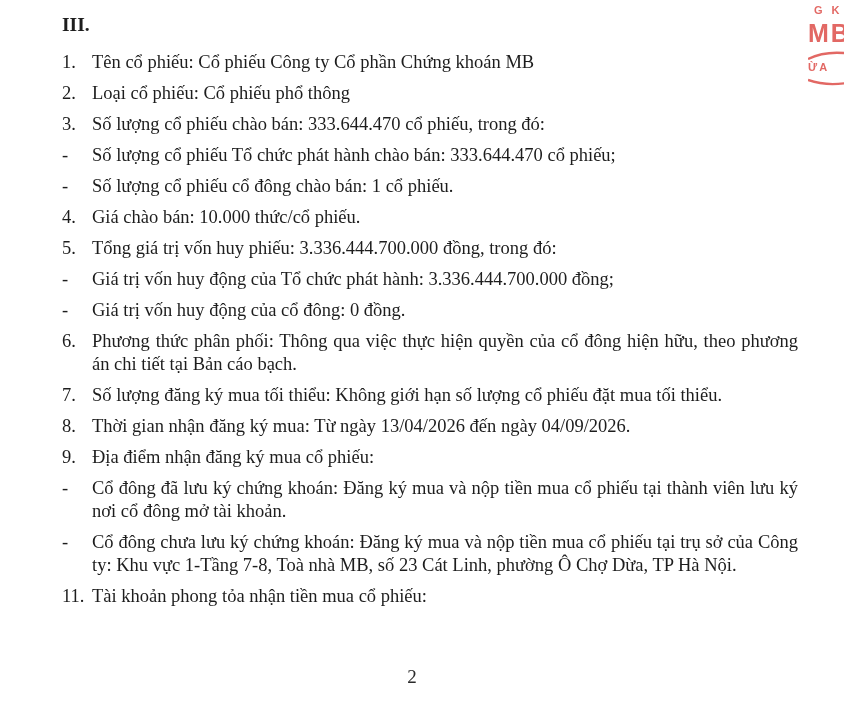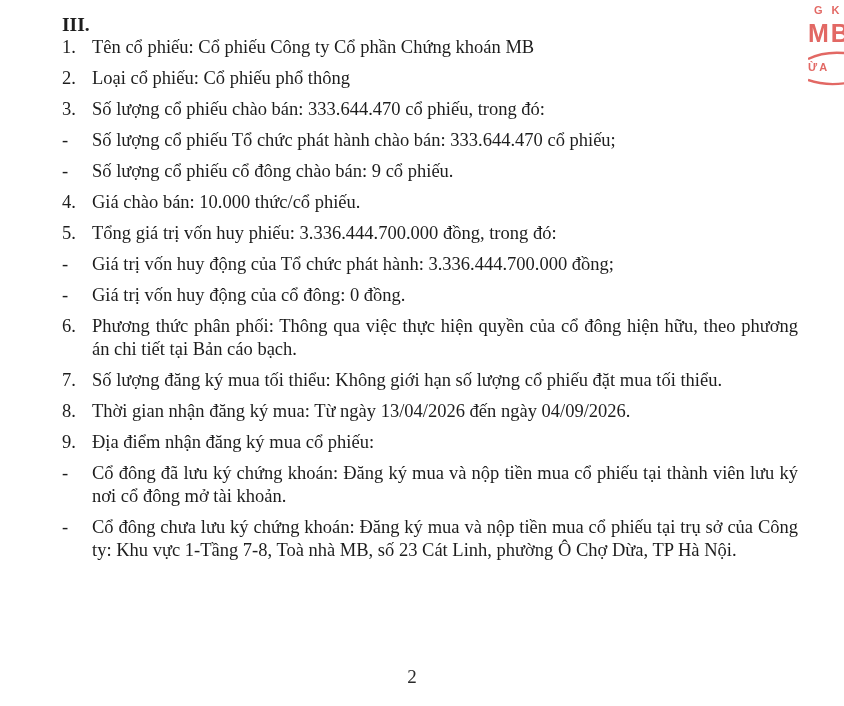--- a/index.html
+++ b/index.html
@@ -12,21 +12,21 @@
     color: #1d1d1d;
   }
   .page { position: absolute; inset: 0; }
 
   .heading {
     display: flex;
     padding: 13px 46px 0 62px;
     font-weight: bold;
     font-size: 19.5px;
     line-height: 23px;
-    margin-bottom: 0;
+    margin-bottom: 15px;
     gap: 48px;
   }
   .heading .h-marker { flex: 0 0 35px; }
   .heading .h-text { flex: 1; }
 
   .items { padding: 0 46px 0 62px; }
   .item {
     display: flex;
     font-size: 18.5px;
     line-height: 23px;
@@ -85,21 +85,21 @@
     <span class="text">Số lượng cổ phiếu chào bán: 333.644.470 cổ phiếu, trong đó:</span>
   </div>
 
   <div class="item">
     <span class="marker">-</span>
     <span class="text">Số lượng cổ phiếu Tổ chức phát hành chào bán: 333.644.470 cổ phiếu;</span>
   </div>
 
   <div class="item">
     <span class="marker">-</span>
-    <span class="text">Số lượng cổ phiếu cổ đông chào bán: 9 cổ phiếu.</span>
+    <span class="text">Số lượng cổ phiếu cổ đông chào bán: 1 cổ phiếu.</span>
   </div>
 
   <div class="item">
     <span class="marker">4.</span>
     <span class="text">Giá chào bán: 10.000 thức/cổ phiếu.</span>
   </div>
 
   <div class="item">
     <span class="marker">5.</span>
     <span class="text">Tổng giá trị vốn huy phiếu: 3.336.444.700.000 đồng, trong đó:</span>
@@ -139,20 +139,24 @@
     <span class="marker">-</span>
     <span class="text">Cổ đông đã lưu ký chứng khoán: Đăng ký mua và nộp tiền mua cổ phiếu tại thành viên lưu ký nơi cổ đông mở tài khoản.</span>
   </div>
 
   <div class="item">
     <span class="marker">-</span>
     <span class="text">Cổ đông chưa lưu ký chứng khoán: Đăng ký mua và nộp tiền mua cổ phiếu tại trụ sở của Công ty: Khu vực 1-Tầng 7-8, Toà nhà MB, số 23 Cát Linh, phường Ô Chợ Dừa, TP Hà Nội.</span>
   </div>
 
 
+  <div class="item">
+    <span class="marker">11.</span>
+    <span class="text">Tài khoản phong tỏa nhận tiền mua cổ phiếu:</span>
+  </div>
 </div>
 
   <div class="footer">2</div>
 
   <div class="stamp" id="stamp" style="color: rgb(224, 92, 87);">
     <div class="s-top">G K</div>
     <div class="s-main">MB</div>
     <svg class="s-arc" width="44" height="10" viewBox="0 0 44 10">
       <path d="M0,9 Q18,0 44,4" fill="none" stroke="currentColor" stroke-width="2.4"></path>
     </svg>

